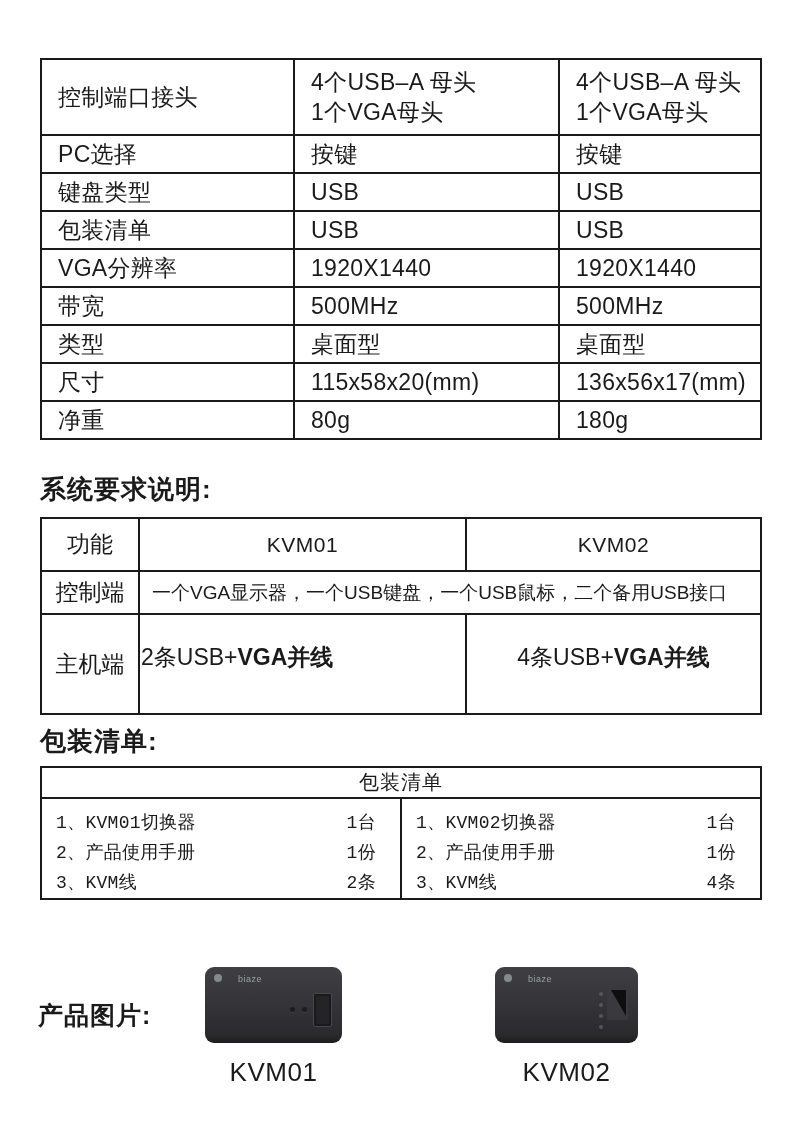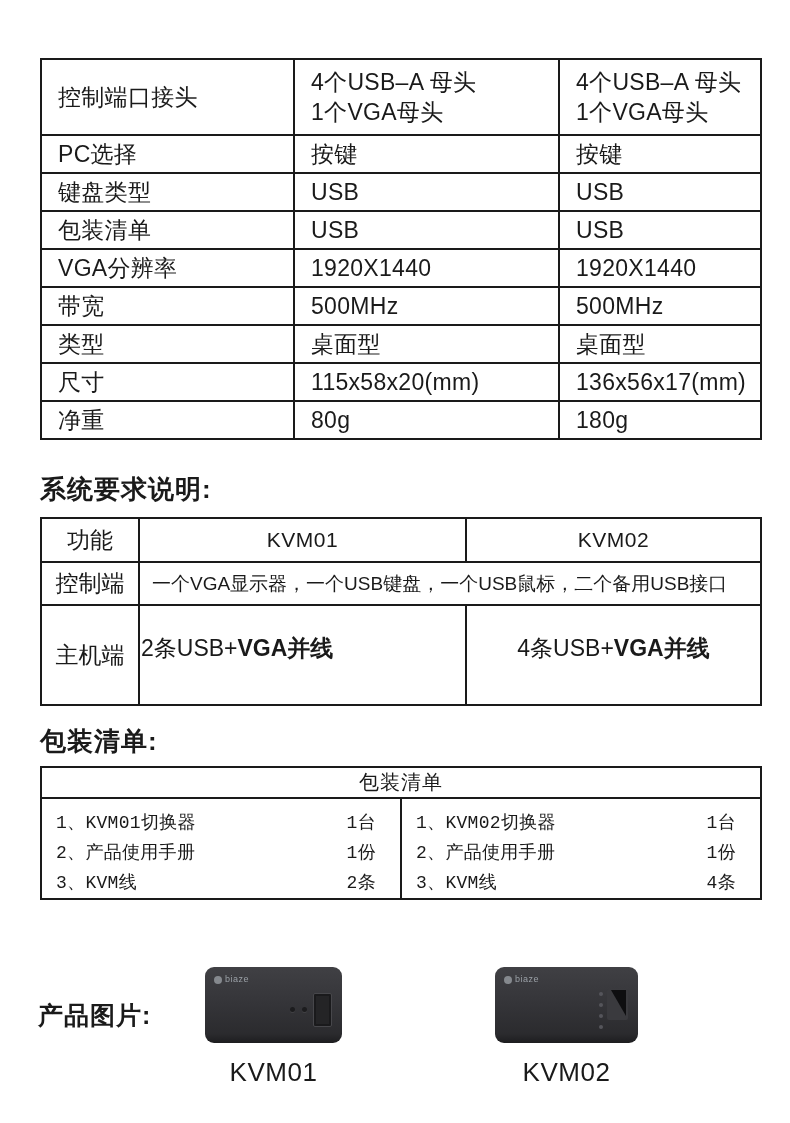--- a/index.html
+++ b/index.html
@@ -20,21 +20,21 @@
   .spec .two-line div{line-height:30px;}
 
   
   .heading{position:absolute;left:40px;font-size:26px;font-weight:bold;letter-spacing:1px;}
 
   
   .sys{position:absolute;left:40px;top:517px;width:722px;}
   .sys td{font-size:23px;vertical-align:middle;}
   .sys .lbl{width:96px;text-align:center;padding:0;}
   .sys .k1{width:323px;}
-  .sys tr.hrow{height:44px;}
+  .sys tr.hrow{height:53px;}
   .sys tr.crow{height:43px;}
   .sys tr.mrow{height:100px;}
   .sys .hcell{text-align:center;font-size:21px;letter-spacing:0.5px;}
   .sys .console-val{font-size:19px;padding-left:12px;letter-spacing:0;}
   .sys .host1{}
   .sys .host2{text-align:center;}
   .sys .raised{position:relative;top:-7px;display:inline-block;}
   .sys .bold{font-weight:bold;}
 
   
@@ -45,21 +45,21 @@
   .pack tr.brow{height:97px;}
   .pack .cell{vertical-align:top;padding:9px 24px 0 14px;}
   .pack .cl{width:361px;}
   .pack .item{display:flex;justify-content:space-between;line-height:30px;letter-spacing:0.3px;}
 
   
   .device{
     position:absolute;border-radius:9px;
     background:linear-gradient(180deg,#404044 0%,#343438 50%,#2b2b2e 88%,#1d1d1f 100%);
   }
-  .device .brand{position:absolute;left:9px;top:7px;display:flex;align-items:flex-end;gap:3px;}
+  .device .brand{position:absolute;left:9px;top:7px;display:flex;align-items:flex-start;gap:16px;}
   .brand-dot{width:8px;height:8px;border-radius:50%;background:#85898e;}
   .brand-text{font-size:9px;color:#9aa0a6;letter-spacing:0.5px;}
   .led{position:absolute;border-radius:50%;}
   .d1 .led{width:5px;height:5px;background:#1c1c1e;box-shadow:0 1px 0 rgba(255,255,255,0.08);}
   .d2 .led{width:4px;height:4px;background:#55555b;}
   .btn1{position:absolute;left:108px;top:26px;width:17px;height:32px;background:#1a1a1c;border:1px solid #47474b;border-radius:2px;}
   .btn1 .inner{position:absolute;left:2px;top:2px;right:2px;bottom:2px;background:#242426;}
   .btn2{position:absolute;left:112px;top:22px;width:21px;height:31px;background:#3a3a3e;border-radius:2px;}
   .btn2 .wedge{position:absolute;right:2px;top:1px;width:0;height:0;border-top:26px solid #0e0e10;border-left:15px solid transparent;}
   .device-label{position:absolute;font-size:26px;text-align:center;letter-spacing:0.5px;}

